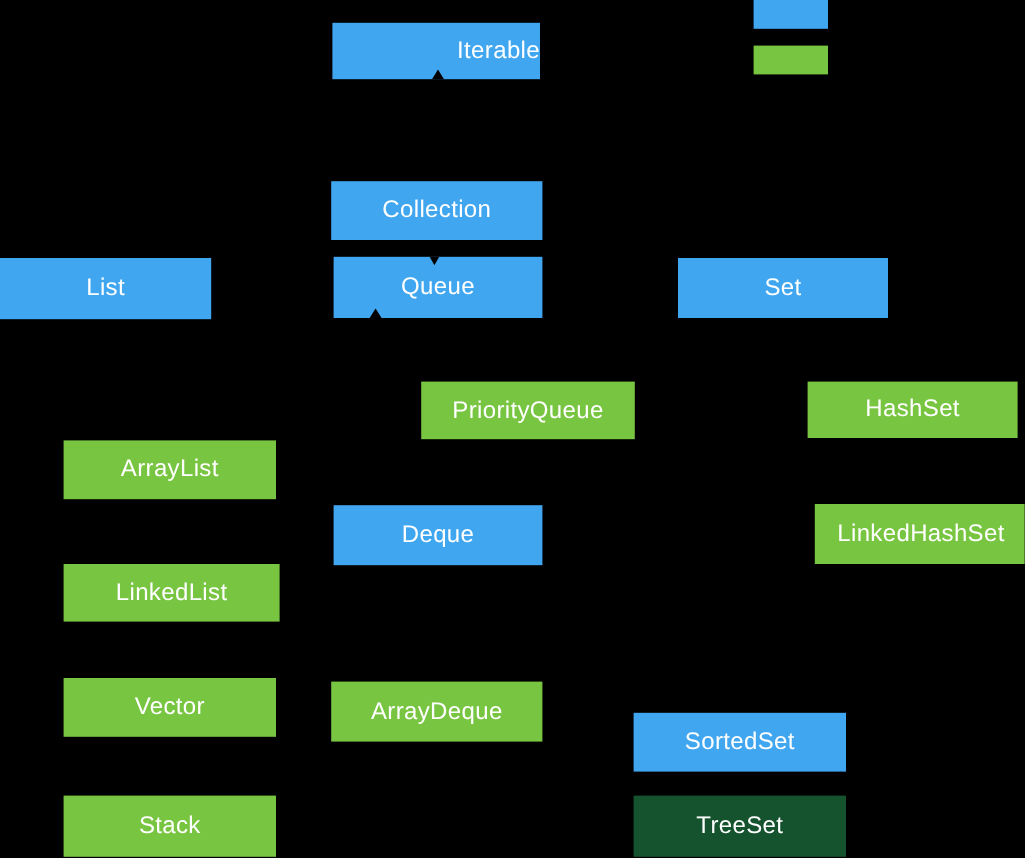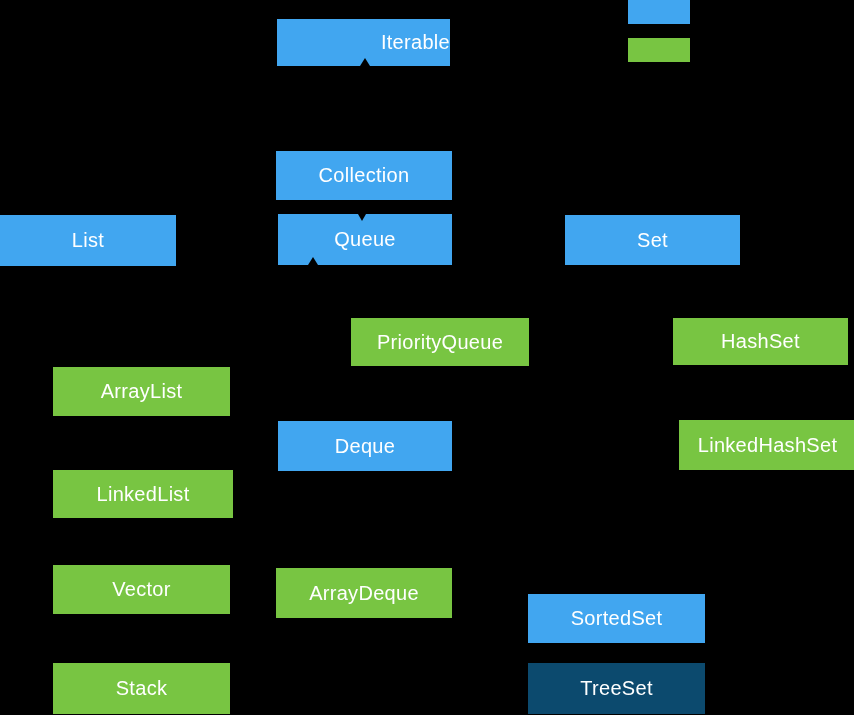--- a/index.html
+++ b/index.html
@@ -108,21 +108,21 @@
   </div>
 
   <div class="node" style="left: 528px; top: 566px; width: 177px; height: 49px; background: rgb(65, 166, 240); margin-top: 28px;">
     <span>SortedSet</span>
   </div>
 
   <div class="node" style="left: 53px; top: 663px; width: 177px; height: 51px; background: rgb(120, 197, 66);">
     <span>Stack</span>
   </div>
 
-  <div class="node" style="left: 528px; top: 663px; width: 177px; height: 51px; background: #0c4a6e;">
+  <div class="node" style="left: 528px; top: 663px; width: 177px; height: 51px; background: #14532d;">
     <span>TreeSet</span>
   </div>
 
   <div class="notch-up" style="left:360px; top:58px;"></div>
   <div class="notch-down" style="left:360px; top:119px;"></div>
   <div class="notch-down" style="left:358px; top:214px;"></div>
   <div class="notch-up" style="left:308px; top:257px;"></div>
 
 </div>
 

